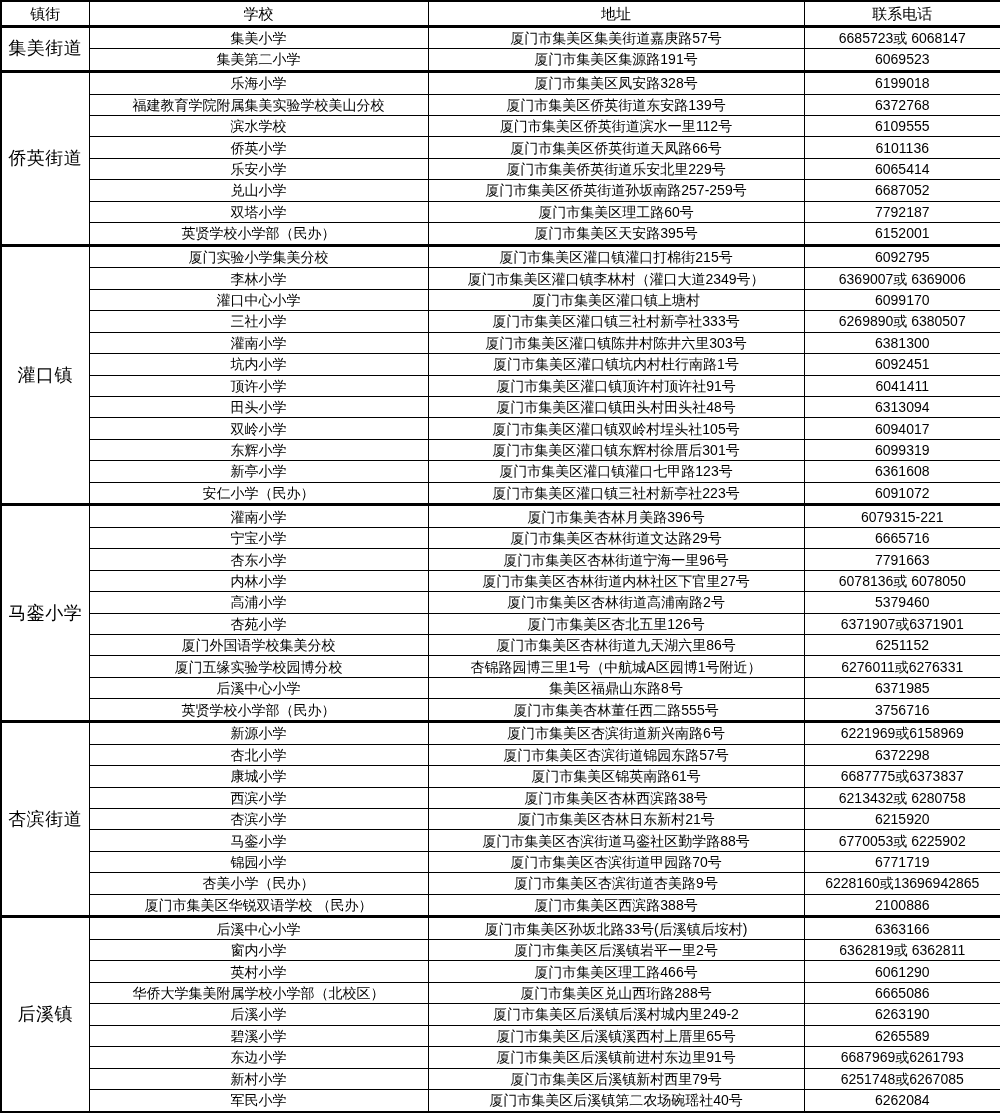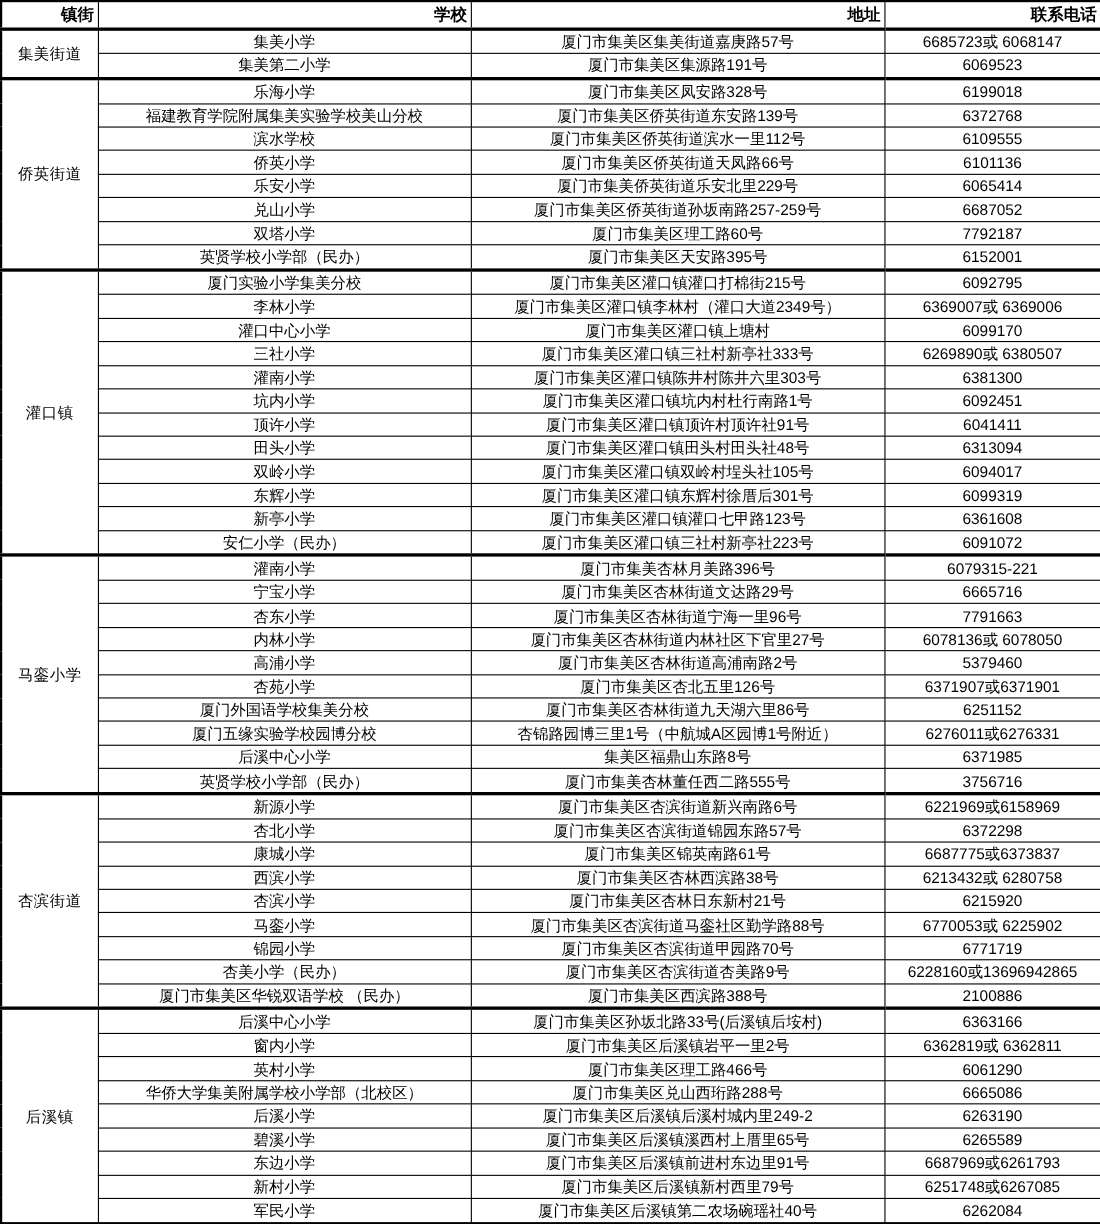--- a/index.html
+++ b/index.html
@@ -2,23 +2,23 @@
 <html><head>
 <meta charset="utf-8">
 <style>
   html,body{margin:0;padding:0;background:#ffffff;}
   body{width:1000px;font-family:"Liberation Sans","DejaVu Sans",sans-serif;color:#000;}
   .table-wrap{width:1000px;height:1113px;box-sizing:border-box;}
   table{border-collapse:collapse;table-layout:fixed;width:1000px;height:1113px;
         background:#fff;border:2px solid #000;}
   th,td{border:1px solid #000;text-align:center;vertical-align:middle;
         padding:0 3px;overflow:hidden;line-height:1.15;box-sizing:border-box;}
-  thead th{font-weight:bold;font-size:15px;height:25px;border-bottom:3px solid #000;text-align:right;}
+  thead th{font-weight:normal;font-size:15px;height:25px;border-bottom:3px solid #000;}
   td{font-size:14px;font-weight:500;}
-  td.district{font-size:14px;letter-spacing:0.5px;}
+  td.district{font-size:18px;letter-spacing:0.5px;}
   tr.group-start td{border-top:3px solid #000;}
 </style>
 </head>
 <body>
 
 <div class="table-wrap">
   <table>
     <colgroup>
       <col style="width:88px">
       <col style="width:339px">

